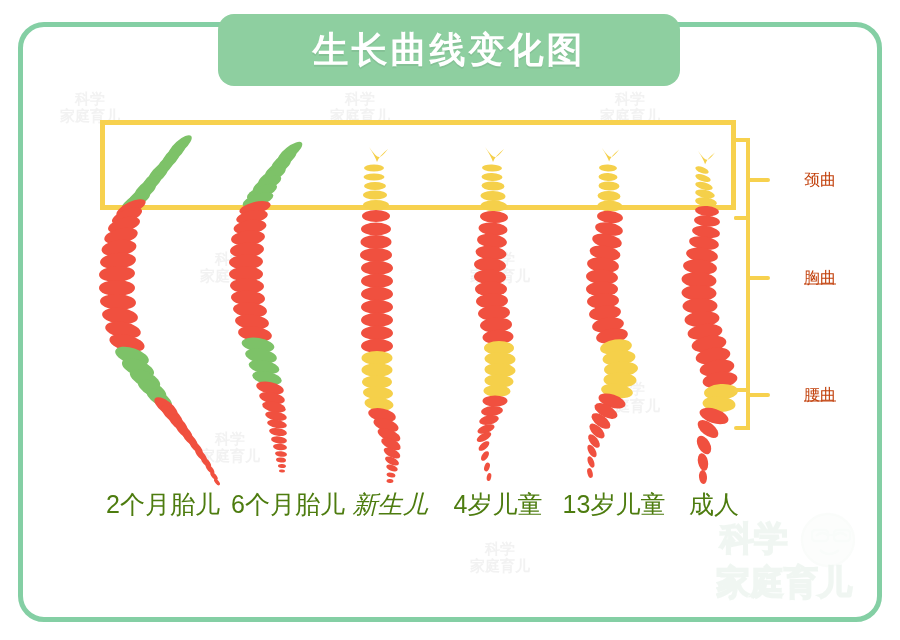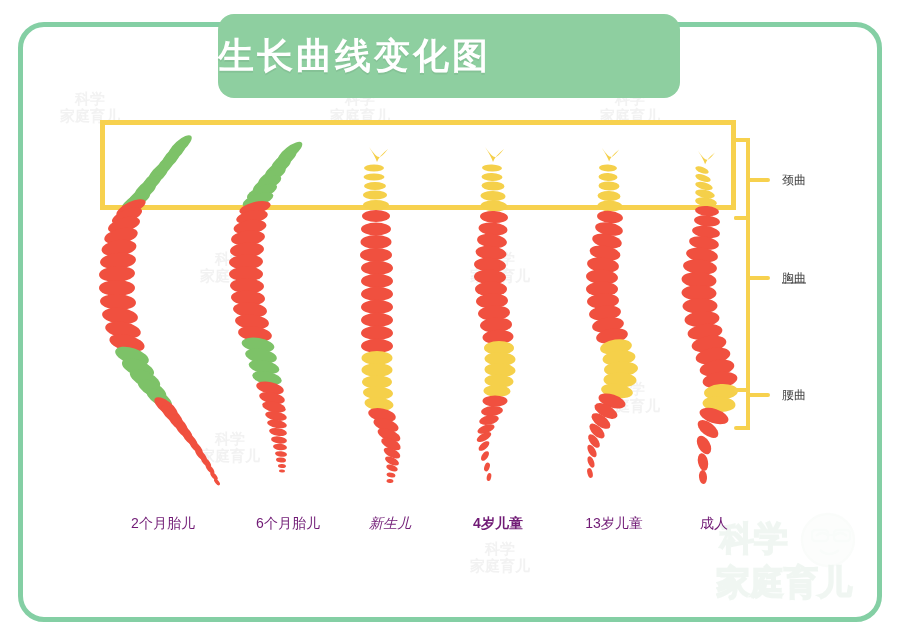--- a/index.html
+++ b/index.html
@@ -21,25 +21,26 @@
     left: 18px; top: 22px;
     width: 864px; height: 600px;
     border: 5px solid #84cfa4;
     border-radius: 26px;
     background: #ffffff;
   }
   
   #title-banner {
     position: absolute;
     left: 218px; top: 14px;
-    width: 462px; height: 84px;
+    width: 462px; height: 72px;
     background: #8ecfa0;
     border-radius: 16px;
     display: flex;
     align-items: center;
+    justify-content: center;
     z-index: 6;
   }
   #title-text {
     color: #ffffff;
     font-size: 36px;
     font-weight: bold;
     letter-spacing: 3px;
     text-shadow: 0 2px 0 rgba(0,0,0,0.06);
     white-space: nowrap;
   }
@@ -56,33 +57,33 @@
   #spine-canvas {
     position: absolute;
     left: 0; top: 0;
     width: 900px; height: 640px;
     z-index: 3;
     pointer-events: none;
   }
   
   .spine-label {
     position: absolute;
-    top: 515px;
-    font-size: 14px;
-    color: #701a75;
+    top: 488px;
+    font-size: 25px;
+    color: #4d7c0f;
     white-space: nowrap;
     transform: translateX(-50%);
     z-index: 5;
   }
   
   .curve-label {
     position: absolute;
-    left: 782px;
-    font-size: 12px;
-    color: #404040;
+    left: 804px;
+    font-size: 16px;
+    color: #c2410c;
     white-space: nowrap;
     transform: translateY(-50%);
     z-index: 5;
   }
   
   #watermark {
     position: absolute;
     right: 34px; bottom: 28px;
     width: 150px; height: 106px;
     z-index: 1;
@@ -370,29 +371,29 @@
              L 748 428 L 736 428" stroke="#f7d14e" stroke-width="4" fill="none" stroke-linecap="round"></path>
           <line x1="748" y1="395" x2="768" y2="395" stroke="#f7d14e" stroke-width="4" stroke-linecap="round"></line>
         </g>
       </g>
   </svg>
 
   <div id="spine-labels">
       <div class="spine-label" style="left: 163px;">2个月胎儿</div>
       <div class="spine-label" style="left: 288px;">6个月胎儿</div>
       <div class="spine-label" style="left: 390px; font-style: italic;">新生儿</div>
-      <div class="spine-label" style="left: 498px; font-weight: bold;">4岁儿童</div>
+      <div class="spine-label" style="left: 498px;">4岁儿童</div>
       <div class="spine-label" style="left: 614px;">13岁儿童</div>
       <div class="spine-label" style="left: 714px;">成人</div>
     </div>
 
   <div id="curve-labels">
       <div class="curve-label" style="top: 180px;">颈曲</div>
       <div class="curve-label" style="top: 278px; text-decoration: underline;">胸曲</div>
-      <div class="curve-label" style="top: 395px;">腰曲</div>
+      <div class="curve-label" style="top: 395px; text-decoration: underline;">腰曲</div>
     </div>
 
   <svg id="watermark" viewBox="0 0 150 106" xmlns="http://www.w3.org/2000/svg">
     <g opacity="0.35" fill="none" stroke="#dfeee4" stroke-width="2.4">
       <circle cx="112" cy="34" r="26" fill="#f0f6f1" stroke="#e4eee7"></circle>
       <path d="M100 30 q6 -6 13 0"></path>
       <path d="M118 30 q6 -6 13 0"></path>
       <path d="M104 44 q9 8 19 0"></path>
       <rect x="96" y="24" width="16" height="11" rx="3"></rect>
       <rect x="118" y="24" width="16" height="11" rx="3"></rect>

